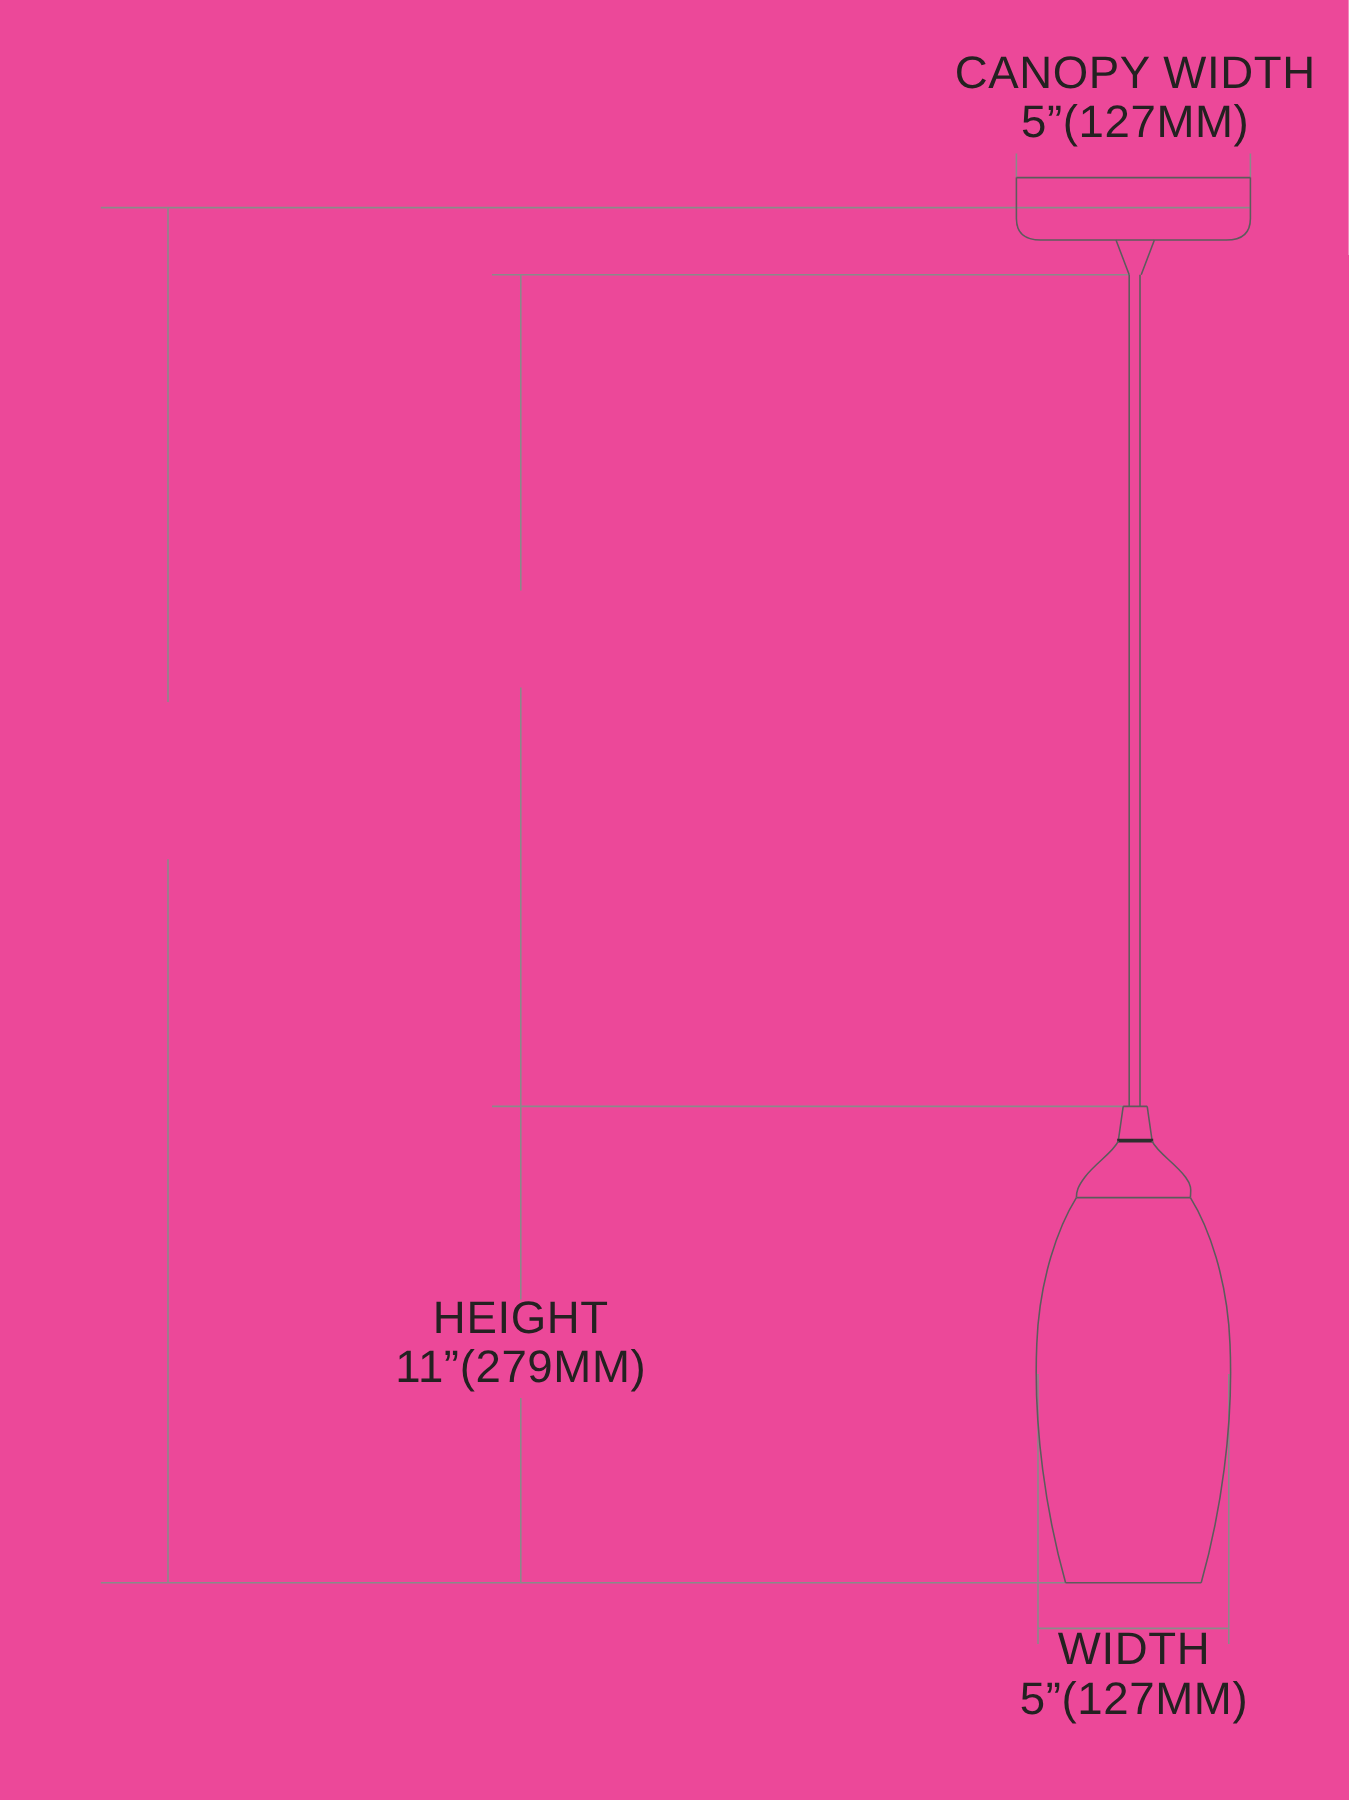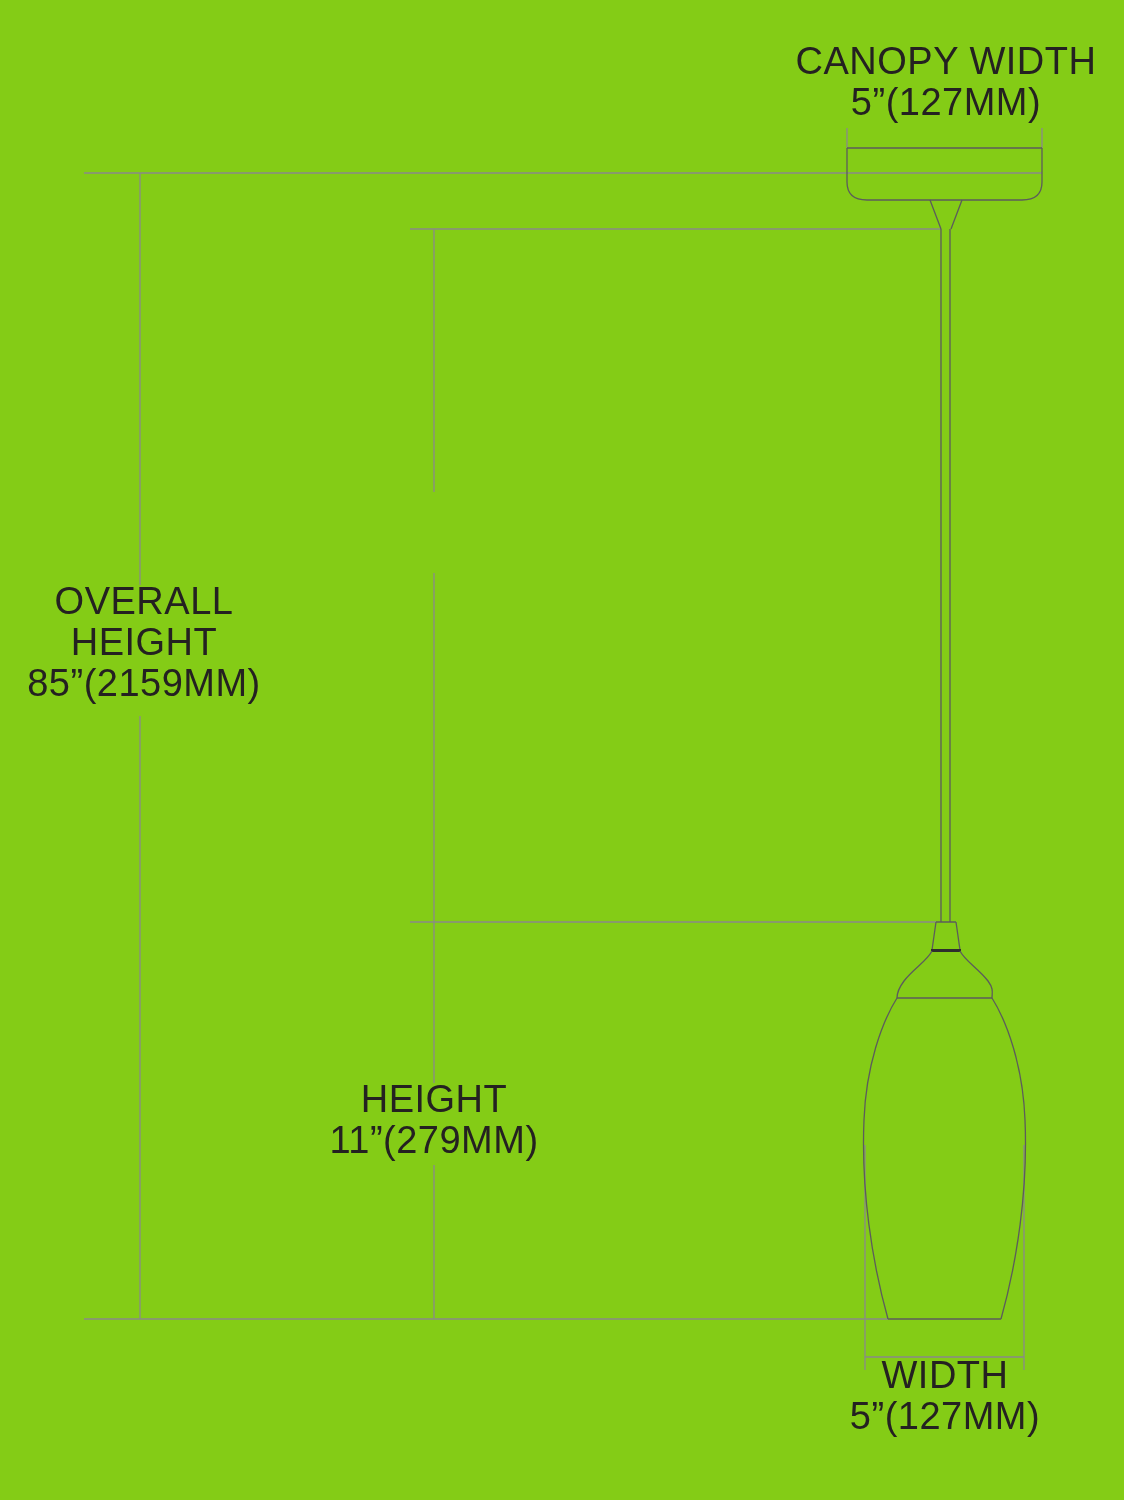--- a/index.html
+++ b/index.html
@@ -4,21 +4,21 @@
 <style>
   html, body {
     margin: 0;
     padding: 0;
     background: #ffffff;
   }
   .page {
     position: relative;
     width: 1124px;
     height: 1500px;
-    background: #84cc16;
+    background: #ec4899;
     overflow: hidden;
     font-family: "Liberation Sans", "DejaVu Sans", sans-serif;
   }
   .drawing {
     position: absolute;
     left: 0;
     top: 0;
     width: 1124px;
     height: 1500px;
   }
@@ -95,24 +95,20 @@
       <path class="stroke-obj" d="M888 1319 H1001"></path>
     </g>
   </svg>
 
   <div class="dim-label lbl-canopy-width">
     <span class="lab">CANOPY WIDTH</span>
     <span class="val">5”(127MM)</span>
   </div>
 
 
-  <div class="dim-label wrap2 lbl-overall-height">
-    <span class="lab">OVERALL HEIGHT</span>
-    <span class="val">85”(2159MM)</span>
-  </div>
 
   <div class="dim-label lbl-height">
     <span class="lab">HEIGHT</span>
     <span class="val">11”(279MM)</span>
   </div>
 
   <div class="dim-label lbl-width">
     <span class="lab">WIDTH</span>
     <span class="val">5”(127MM)</span>
   </div>

